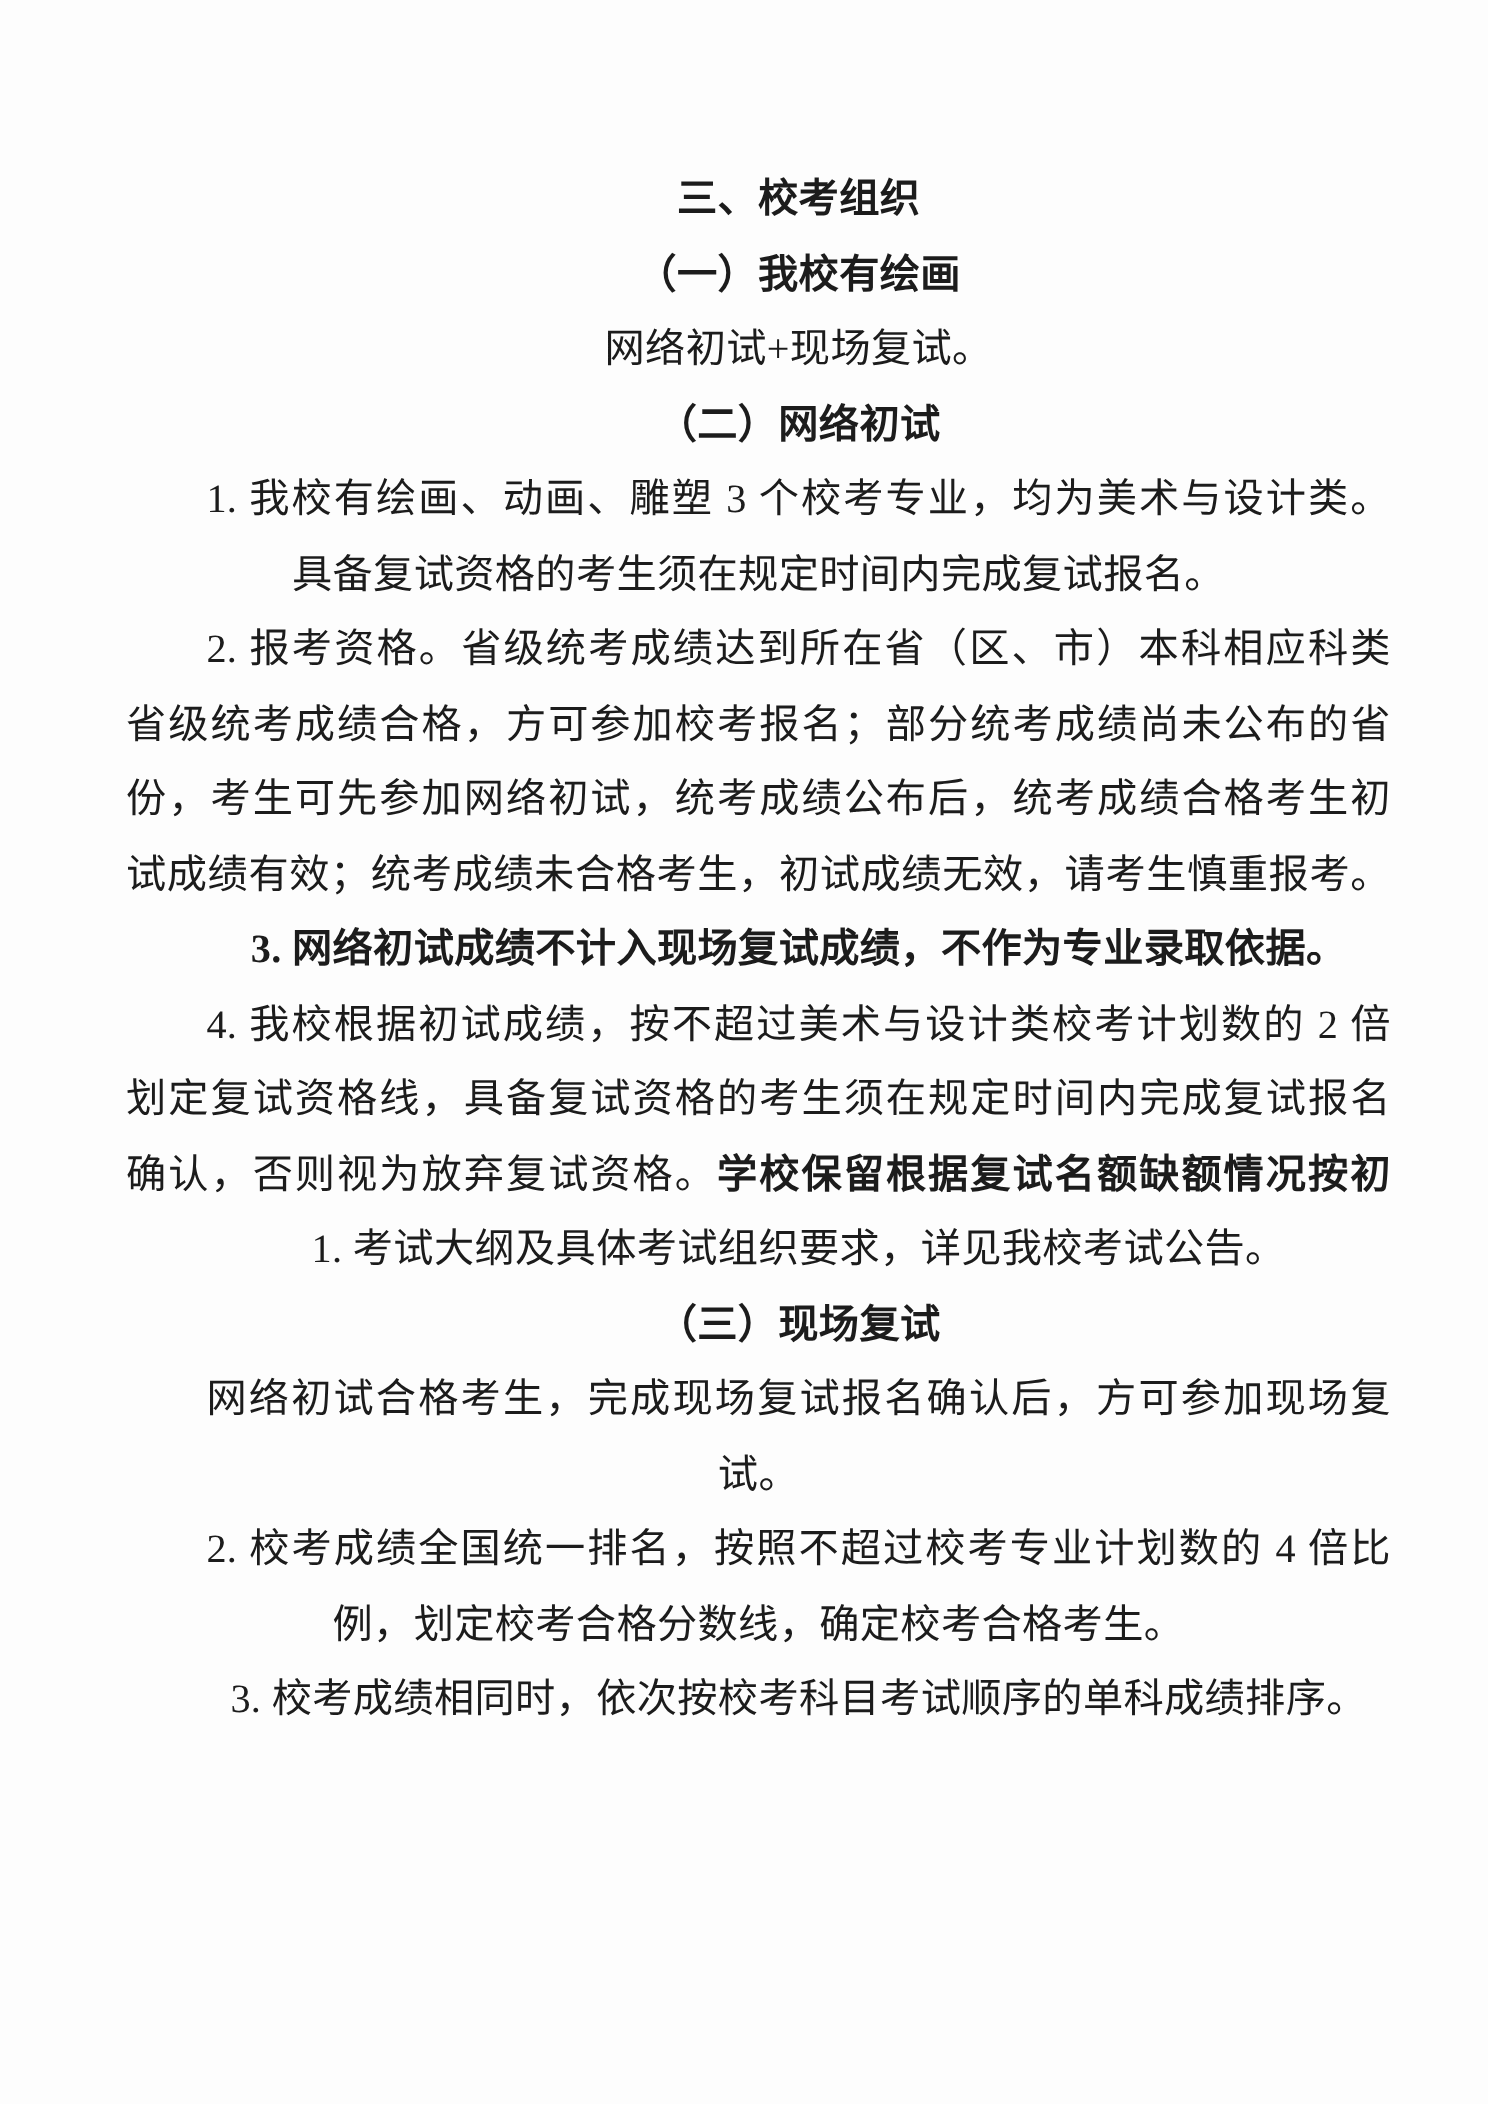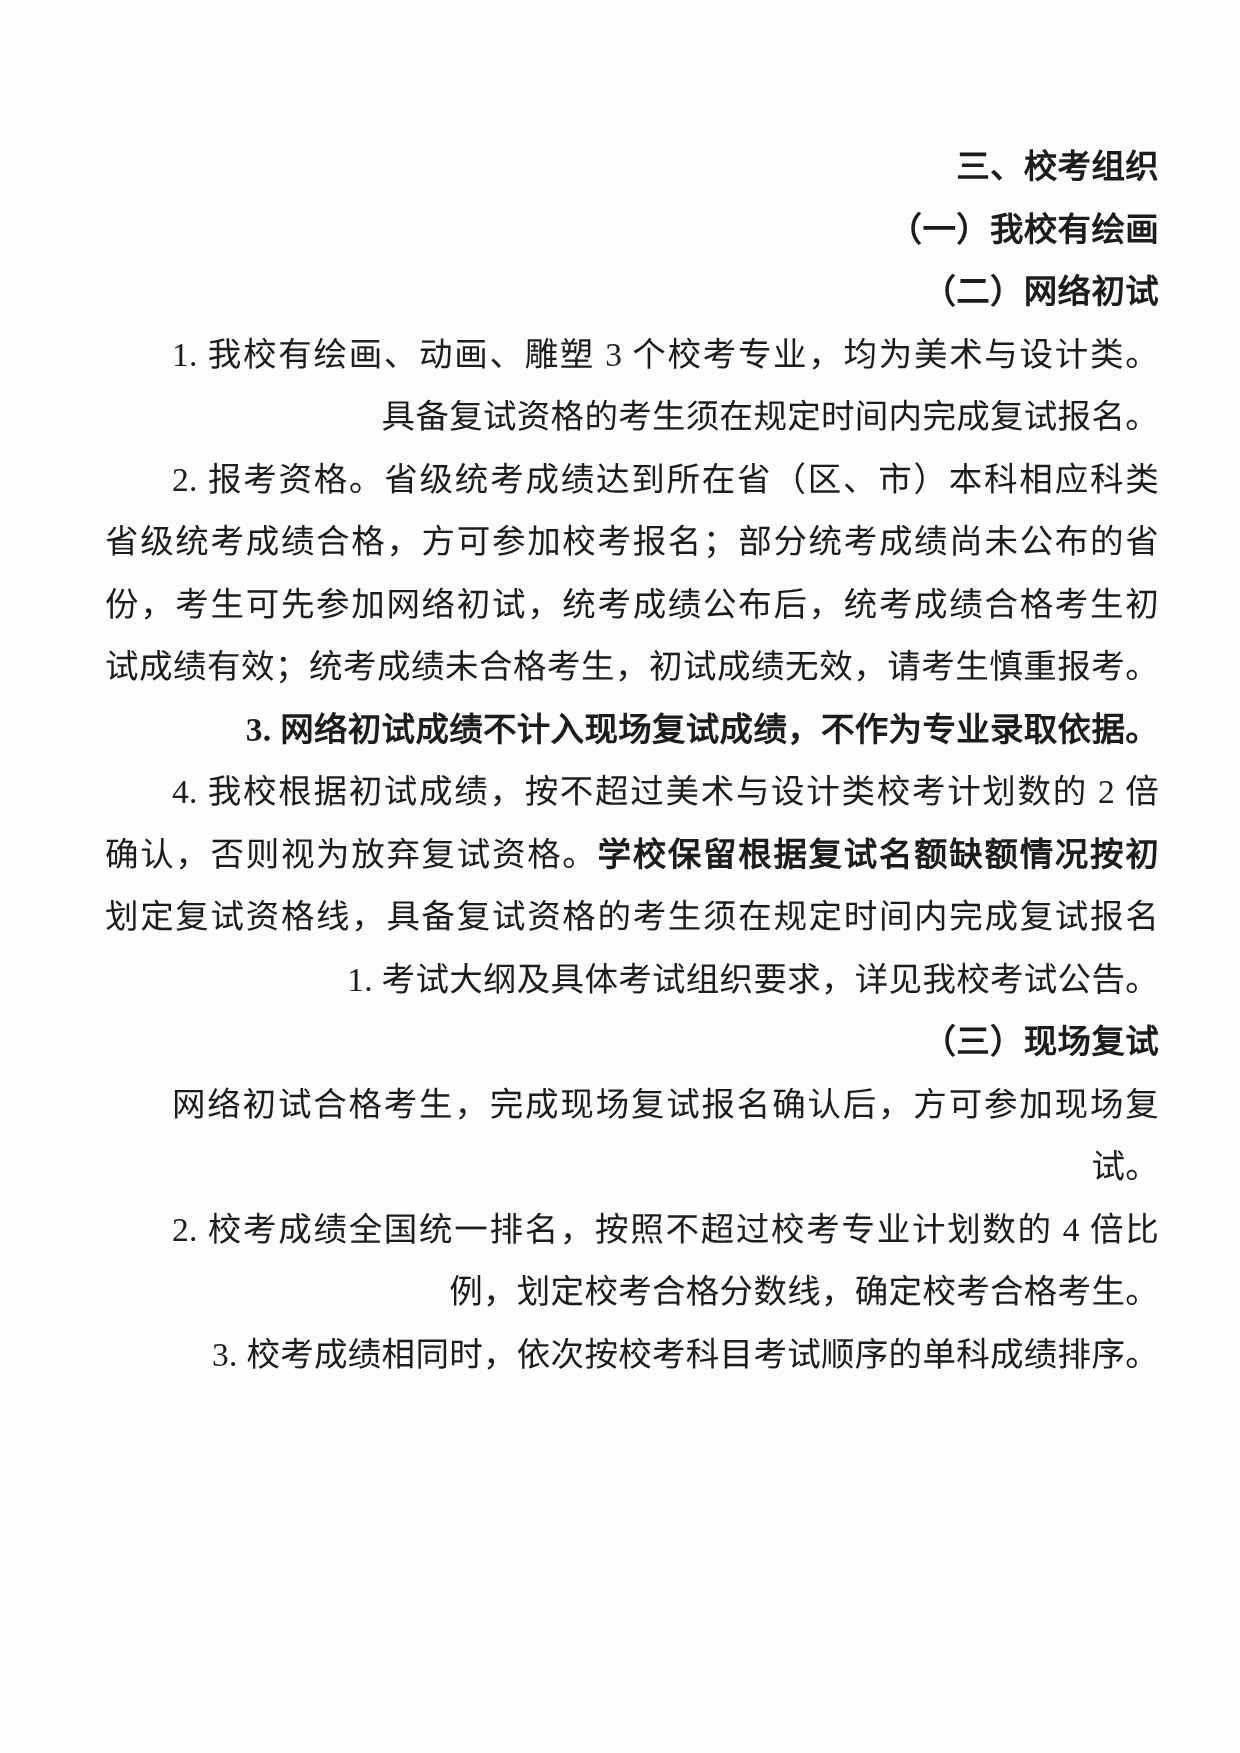--- a/index.html
+++ b/index.html
@@ -17,21 +17,21 @@
     width: 1240px;
     height: 1753px;
     padding: 136px 81px 0 105px;
     background: #fdfdfd;
     overflow: hidden;
   }
   .para { margin: 0; }
   .line {
     font-size: 33.5px;
     line-height: 62.5px;
-    text-align: right;
+    text-align: center;
     letter-spacing: 0.3px;
   }
   .line.indent { text-indent: 2em; }
   .line.fill {
     text-align: justify;
     text-align-last: justify;
     text-justify: inter-character;
   }
   .bold { font-weight: 700; }
   .heading .line { font-weight: 700; }
@@ -42,20 +42,23 @@
 <div class="page">
 
   <div class="para heading">
     <div class="line indent">三、校考组织</div>
   </div>
 
   <div class="para heading">
     <div class="line indent">（一）我校有绘画</div>
   </div>
 
+  <div class="para">
+    <div class="line indent">网络初试+现场复试。</div>
+  </div>
 
   <div class="para heading">
     <div class="line indent">（二）网络初试</div>
   </div>
 
   <div class="para">
     <div class="line indent fill">1. 我校有绘画、动画、雕塑 3 个校考专业，均为美术与设计类。</div>
     <div class="line">具备复试资格的考生须在规定时间内完成复试报名。</div>
   </div>
 
@@ -65,22 +68,22 @@
     <div class="line fill">份，考生可先参加网络初试，统考成绩公布后，统考成绩合格考生初</div>
     <div class="line fill">试成绩有效；统考成绩未合格考生，初试成绩无效，请考生慎重报考。</div>
   </div>
 
   <div class="para">
     <div class="line indent bold">3. 网络初试成绩不计入现场复试成绩，不作为专业录取依据。</div>
   </div>
 
   <div class="para">
     <div class="line indent fill">4. 我校根据初试成绩，按不超过美术与设计类校考计划数的 2 倍</div>
+    <div class="line fill">划定复试资格线，具备复试资格的考生须在规定时间内完成复试报名</div>
     <div class="line fill"><span>确认，否则视为放弃复试资格。</span><span class="bold">学校保留根据复试名额缺额情况按初</span></div>
-    <div class="line fill">划定复试资格线，具备复试资格的考生须在规定时间内完成复试报名</div>
   </div>
 
   <div class="para">
     <div class="line indent">1. 考试大纲及具体考试组织要求，详见我校考试公告。</div>
   </div>
 
   <div class="para heading">
     <div class="line indent">（三）现场复试</div>
   </div>
 

